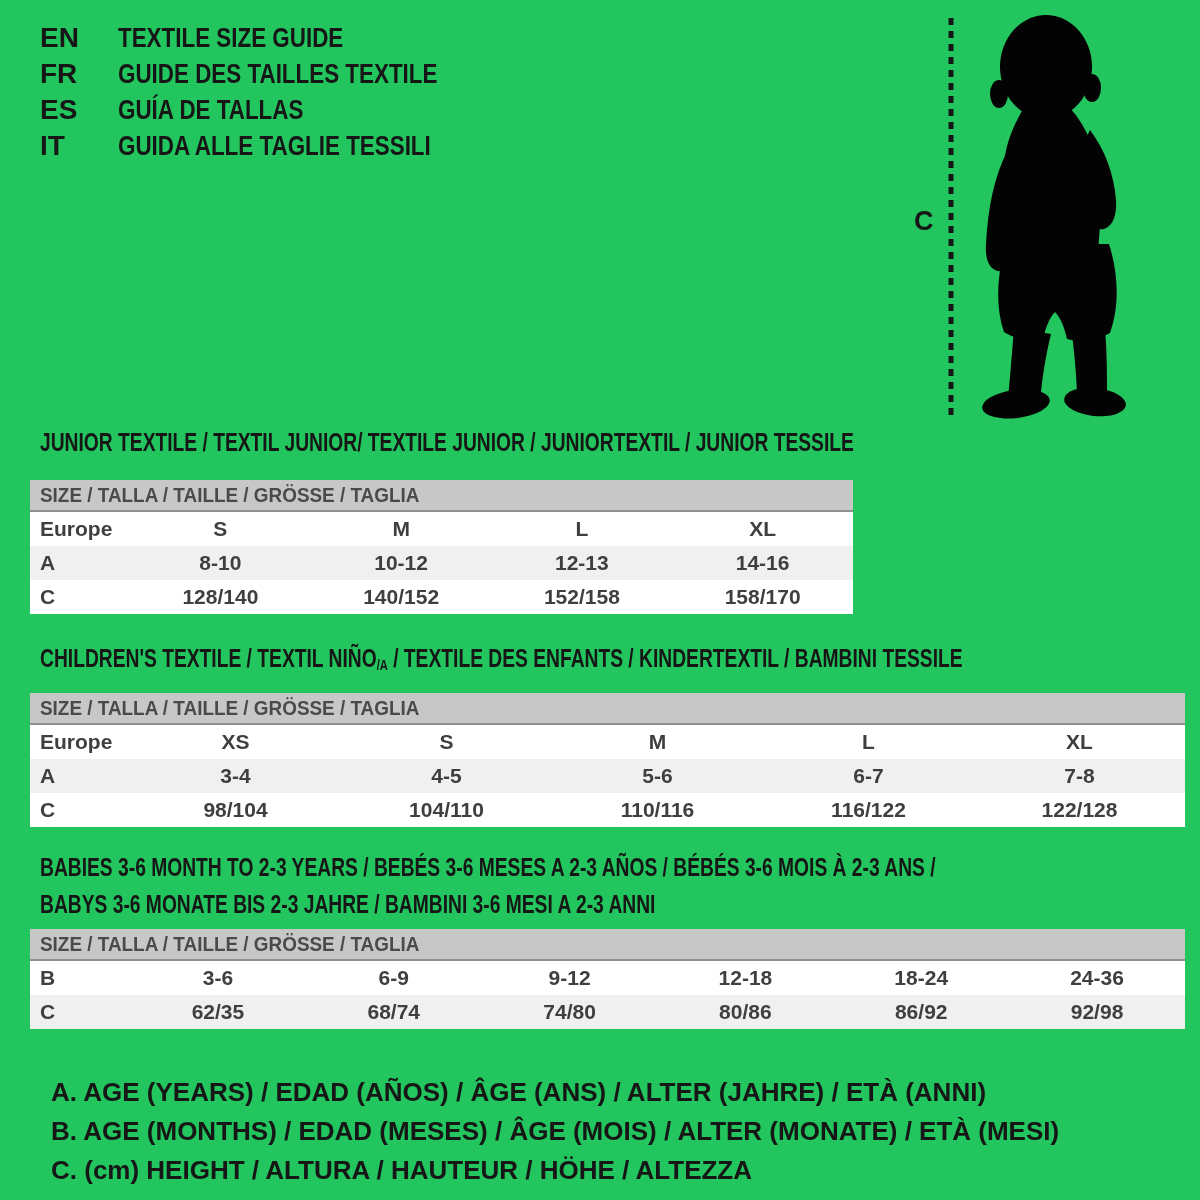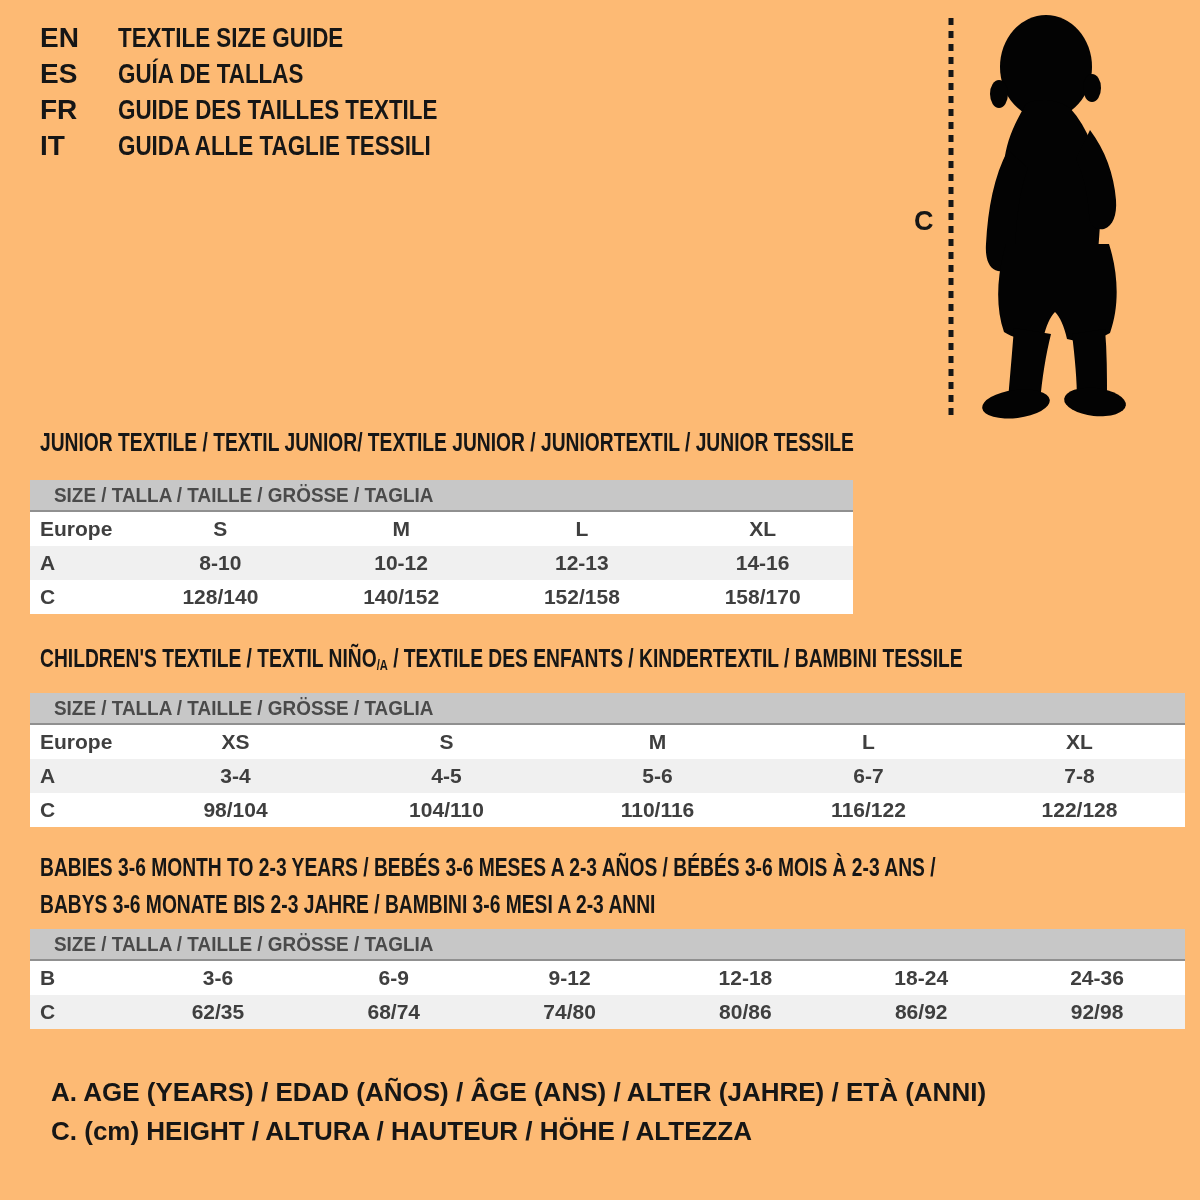--- a/index.html
+++ b/index.html
@@ -1,21 +1,21 @@
 <!DOCTYPE html>
 <html><head>
 <meta charset="utf-8">
 <style>
   * { box-sizing: border-box; }
   html, body { margin: 0; padding: 0; background: #ffffff; }
   .page {
     position: relative;
     width: 1200px;
     height: 1200px;
-    background: #fdba74;
+    background: #22c55e;
     font-family: "Liberation Sans", sans-serif;
     color: #161616;
     overflow: hidden;
   }
 
   
   .lang-header { position: absolute; left: 40px; top: 22px; }
   .lang-row { display: flex; align-items: baseline; height: 36px; }
   .lang-code { width: 78px; font-size: 28px; font-weight: 700; color: #161616; }
   .lang-title { font-size: 28px; font-weight: 700; color: #161616; white-space: nowrap; }
@@ -40,21 +40,21 @@
   .mt-babies-title { margin-top: 22px; }
   .babies-title-line { line-height: 37px; }
   .mt-babies-table { margin-top: 6px; }
 
   .sizetable { background: #ffffff; }
   .t-junior { width: 823px; }
   .t-full { width: 1155px; }
 
   .thead {
     height: 32px; background: #c7c7c7; border-bottom: 2px solid #909090;
-    display: flex; align-items: center; padding-left: 24px;
+    display: flex; align-items: center; padding-left: 10px;
     font-size: 21px; font-weight: 700; color: #4a4a4a;
   }
   .thead .hcond { display: inline-block; transform: scaleX(0.90); transform-origin: 0 50%; white-space: nowrap; }
 
   .trow { display: flex; align-items: center; height: 34px; font-size: 21px; color: #3f3f3f; background: #ffffff; font-weight: bold; }
   .trow.alt { background: #f0f0f0; }
   .tlabel { width: 100px; padding-left: 10px; }
   .tcell { flex: 1; text-align: center; }
 
   
@@ -65,26 +65,26 @@
 <body>
 
 <div class="page">
 
   <div class="lang-header">
     <div class="lang-row">
       <span class="lang-code">EN</span>
       <span class="lang-title"><span class="cond">TEXTILE SIZE GUIDE</span></span>
     </div>
     <div class="lang-row">
+      <span class="lang-code">FR</span>
+      <span class="lang-title"><span class="cond">GUIDE DES TAILLES TEXTILE</span></span>
+    </div>
+    <div class="lang-row">
       <span class="lang-code">ES</span>
       <span class="lang-title"><span class="cond">GUÍA DE TALLAS</span></span>
-    </div>
-    <div class="lang-row">
-      <span class="lang-code">FR</span>
-      <span class="lang-title"><span class="cond">GUIDE DES TAILLES TEXTILE</span></span>
     </div>
     <div class="lang-row">
       <span class="lang-code">IT</span>
       <span class="lang-title"><span class="cond">GUIDA ALLE TAGLIE TESSILI</span></span>
     </div>
   </div>
 
   <div class="figure">
     <span class="measure-label">C</span>
     <svg viewBox="0 0 210 410" width="210" height="410" aria-hidden="true">
@@ -193,17 +193,18 @@
           <span class="tcell">74/80</span>
           <span class="tcell">80/86</span>
           <span class="tcell">86/92</span>
           <span class="tcell">92/98</span>
         </div>
       </div>
     </div>
 
     <div class="legend">
       <div class="legend-line"><span class="tcond">A. AGE (YEARS) / EDAD (AÑOS) / ÂGE (ANS) / ALTER (JAHRE) / ETÀ (ANNI)</span></div>
+      <div class="legend-line"><span class="tcond">B. AGE (MONTHS) / EDAD (MESES) / ÂGE (MOIS) / ALTER (MONATE) / ETÀ (MESI)</span></div>
       <div class="legend-line"><span class="tcond">C. (cm) HEIGHT / ALTURA / HAUTEUR / HÖHE / ALTEZZA</span></div>
     </div>
 
   </div>
 </div>
 
 </body></html>

